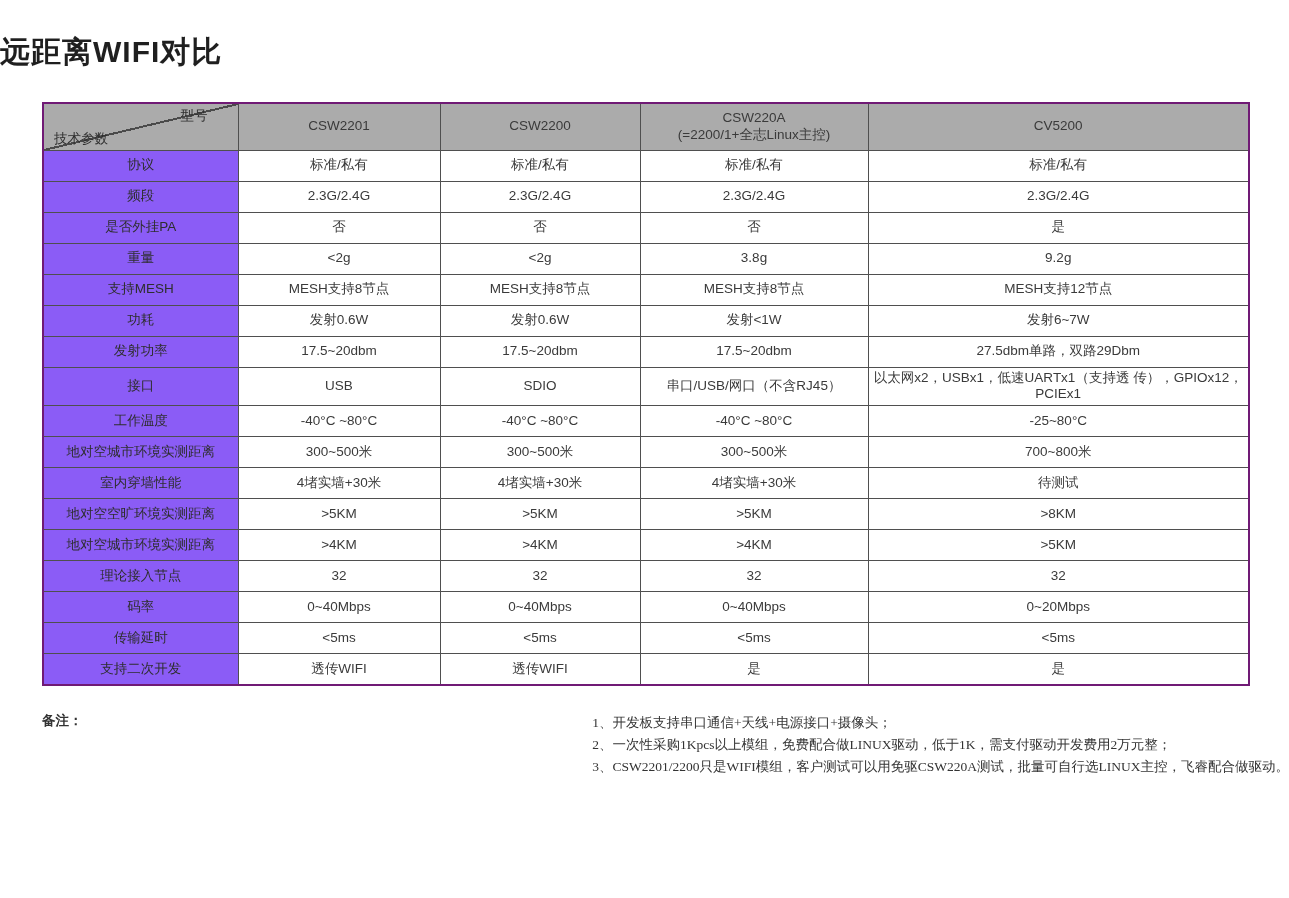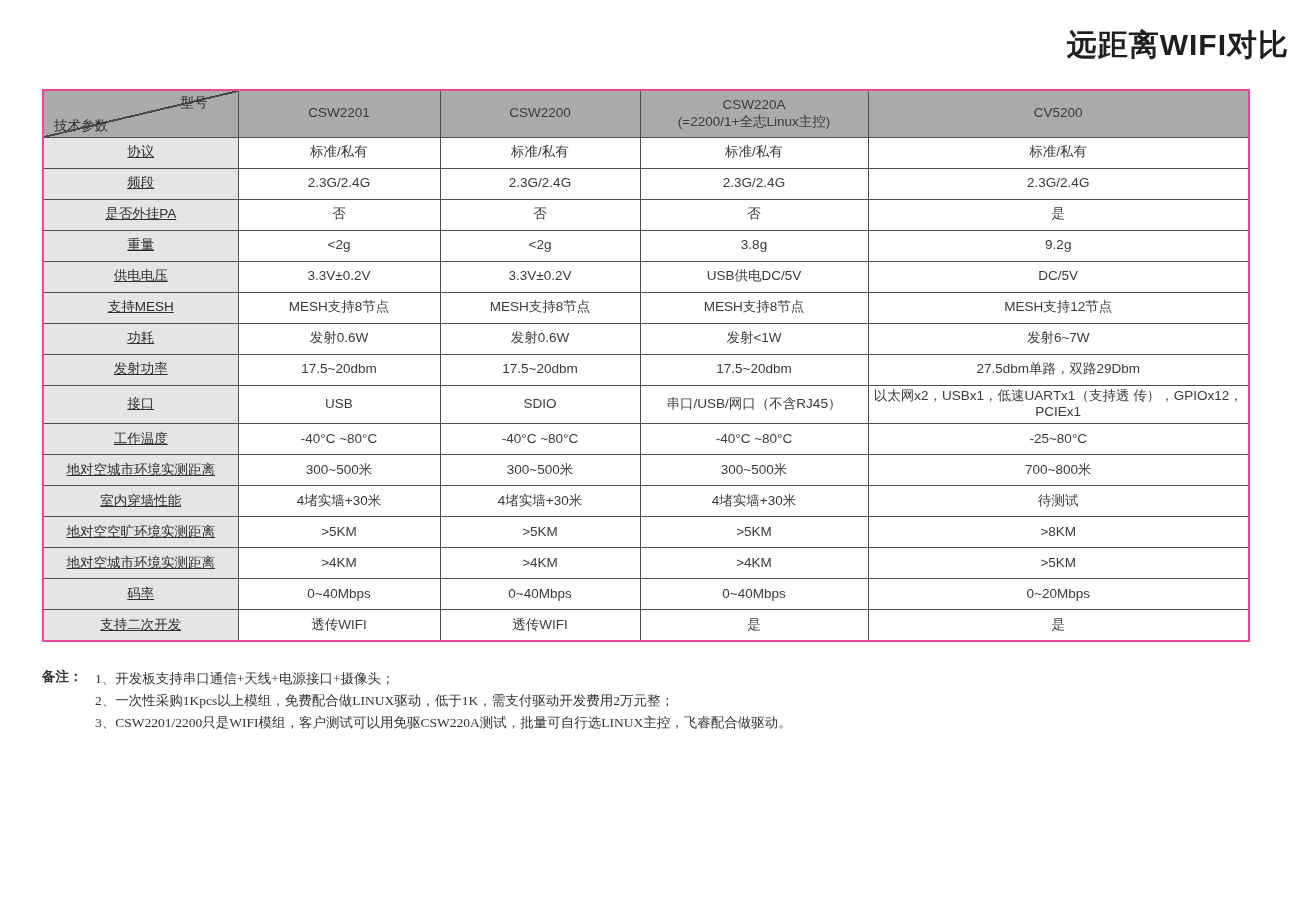--- a/index.html
+++ b/index.html
@@ -5,55 +5,54 @@
   * { margin: 0; padding: 0; box-sizing: border-box; }
   html, body { background: #ffffff; }
   body {
     width: 1289px; height: 898px;
     font-family: "Liberation Sans", "DejaVu Sans", sans-serif;
     color: #333333;
     position: relative;
     overflow: hidden;
   }
   .page-title {
-    text-align: right;
+    text-align: left;
     font-size: 30px;
     font-weight: 700;
     color: #1f1f1f;
-    padding-top: 25px;
+    padding-top: 32px;
     letter-spacing: 1px;
   }
   table.compare {
     border-collapse: collapse;
     table-layout: fixed;
-    margin: 23px 0 0 42px;
+    margin: 29px 0 0 42px;
     width: 1206px;
-    border: 2px solid #ec4899;
+    border: 2px solid #701a75;
   }
   table.compare th, table.compare td {
     border: 1px solid #4f4f4f;
     text-align: center;
     vertical-align: middle;
     font-weight: 400;
     font-size: 13.5px;
     color: #3a3a3a;
     padding: 2px 4px;
     line-height: 1.25;
   }
   thead th {
     background: #ababab;
     height: 47px;
     border-bottom: 2px solid #4a4a4a;
     color: #2e2e2e;
   }
   thead th.col-head { font-size: 13.5px; white-space: pre-line; }
   tbody th.row-label {
-    background: #e5e5e5;
+    background: #8b5cf6;
     color: #2e2e2e;
-    text-decoration: underline;
   }
   tbody tr { height: 31px; }
   td.cell { background: #ffffff; }
   
   th.corner {
     position: relative;
     padding: 0;
     background:
       linear-gradient(to bottom right,
         transparent calc(50% - 1px),
@@ -68,20 +67,21 @@
   }
   .corner-bottom {
     position: absolute; bottom: 2px; left: 10px;
     font-size: 13.5px; color: #2e2e2e;
   }
   .notes {
     display: flex;
     margin: 26px 0 0 42px;
     font-size: 13.5px;
     color: #333333;
+    justify-content: space-between;
   }
   .notes-label {
     font-weight: 700;
     width: 53px;
     flex: 0 0 53px;
   }
   .notes-items .note-line {
     line-height: 22px;
     white-space: nowrap;
     font-family: Liberation Serif, serif;
@@ -136,27 +136,20 @@
         <td class="cell">是</td>
       </tr>
       <tr>
         <th class="row-label">重量</th>
         <td class="cell">&lt;2g</td>
         <td class="cell">&lt;2g</td>
         <td class="cell">3.8g</td>
         <td class="cell">9.2g</td>
       </tr>
       <tr>
-        <th class="row-label">供电电压</th>
-        <td class="cell">3.3V±0.2V</td>
-        <td class="cell">3.3V±0.2V</td>
-        <td class="cell">USB供电DC/5V</td>
-        <td class="cell">DC/5V</td>
-      </tr>
-      <tr>
         <th class="row-label">支持MESH</th>
         <td class="cell">MESH支持8节点</td>
         <td class="cell">MESH支持8节点</td>
         <td class="cell">MESH支持8节点</td>
         <td class="cell">MESH支持12节点</td>
       </tr>
       <tr>
         <th class="row-label">功耗</th>
         <td class="cell">发射0.6W</td>
         <td class="cell">发射0.6W</td>
@@ -206,25 +199,39 @@
         <td class="cell">&gt;8KM</td>
       </tr>
       <tr>
         <th class="row-label">地对空城市环境实测距离</th>
         <td class="cell">&gt;4KM</td>
         <td class="cell">&gt;4KM</td>
         <td class="cell">&gt;4KM</td>
         <td class="cell">&gt;5KM</td>
       </tr>
       <tr>
+        <th class="row-label">理论接入节点</th>
+        <td class="cell">32</td>
+        <td class="cell">32</td>
+        <td class="cell">32</td>
+        <td class="cell">32</td>
+      </tr>
+      <tr>
         <th class="row-label">码率</th>
         <td class="cell">0~40Mbps</td>
         <td class="cell">0~40Mbps</td>
         <td class="cell">0~40Mbps</td>
         <td class="cell">0~20Mbps</td>
+      </tr>
+      <tr>
+        <th class="row-label">传输延时</th>
+        <td class="cell">&lt;5ms</td>
+        <td class="cell">&lt;5ms</td>
+        <td class="cell">&lt;5ms</td>
+        <td class="cell">&lt;5ms</td>
       </tr>
       <tr>
         <th class="row-label">支持二次开发</th>
         <td class="cell">透传WIFI</td>
         <td class="cell">透传WIFI</td>
         <td class="cell">是</td>
         <td class="cell">是</td>
       </tr>
     </tbody>
 </table>

